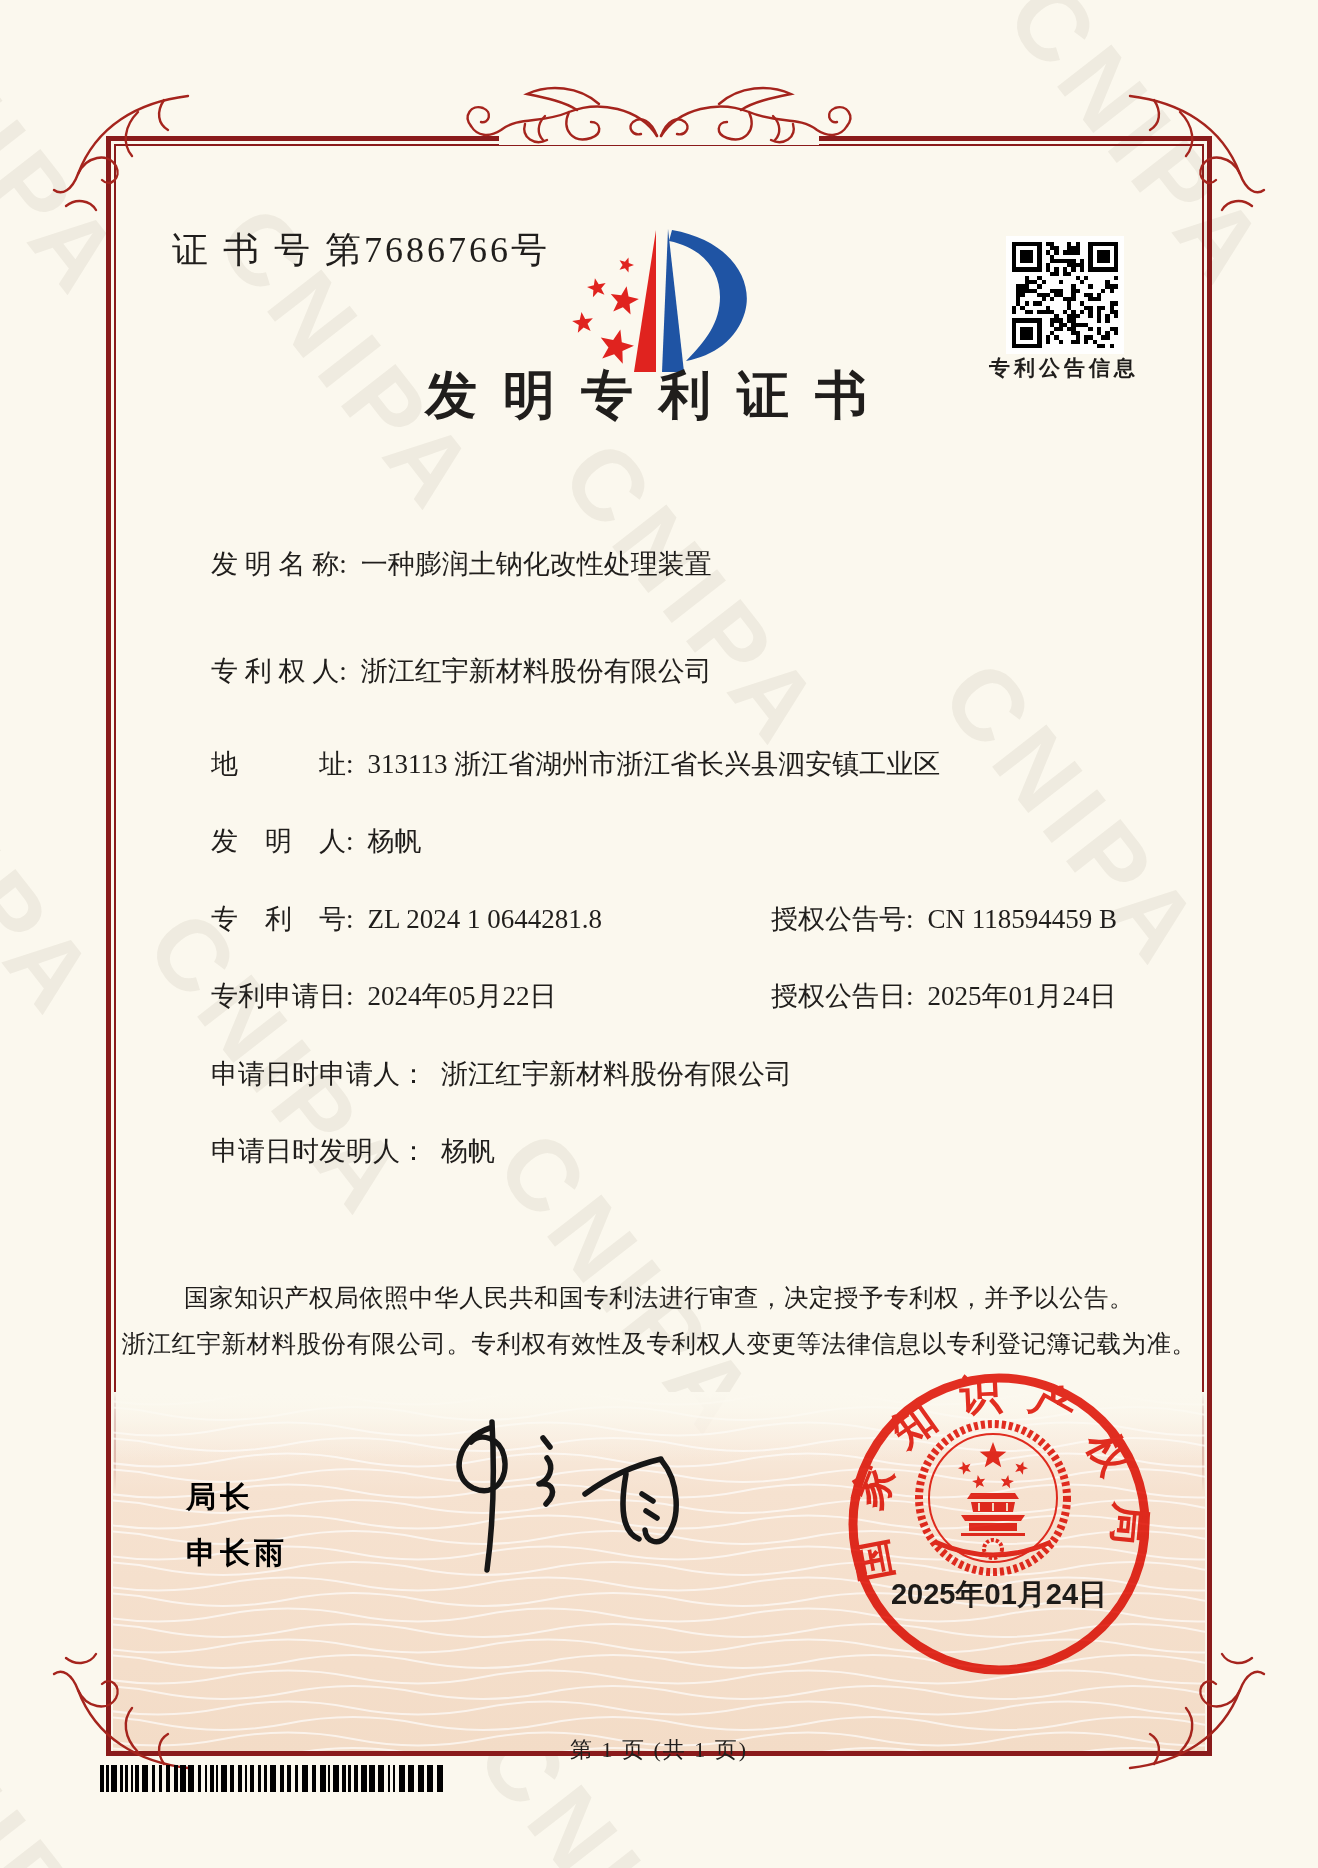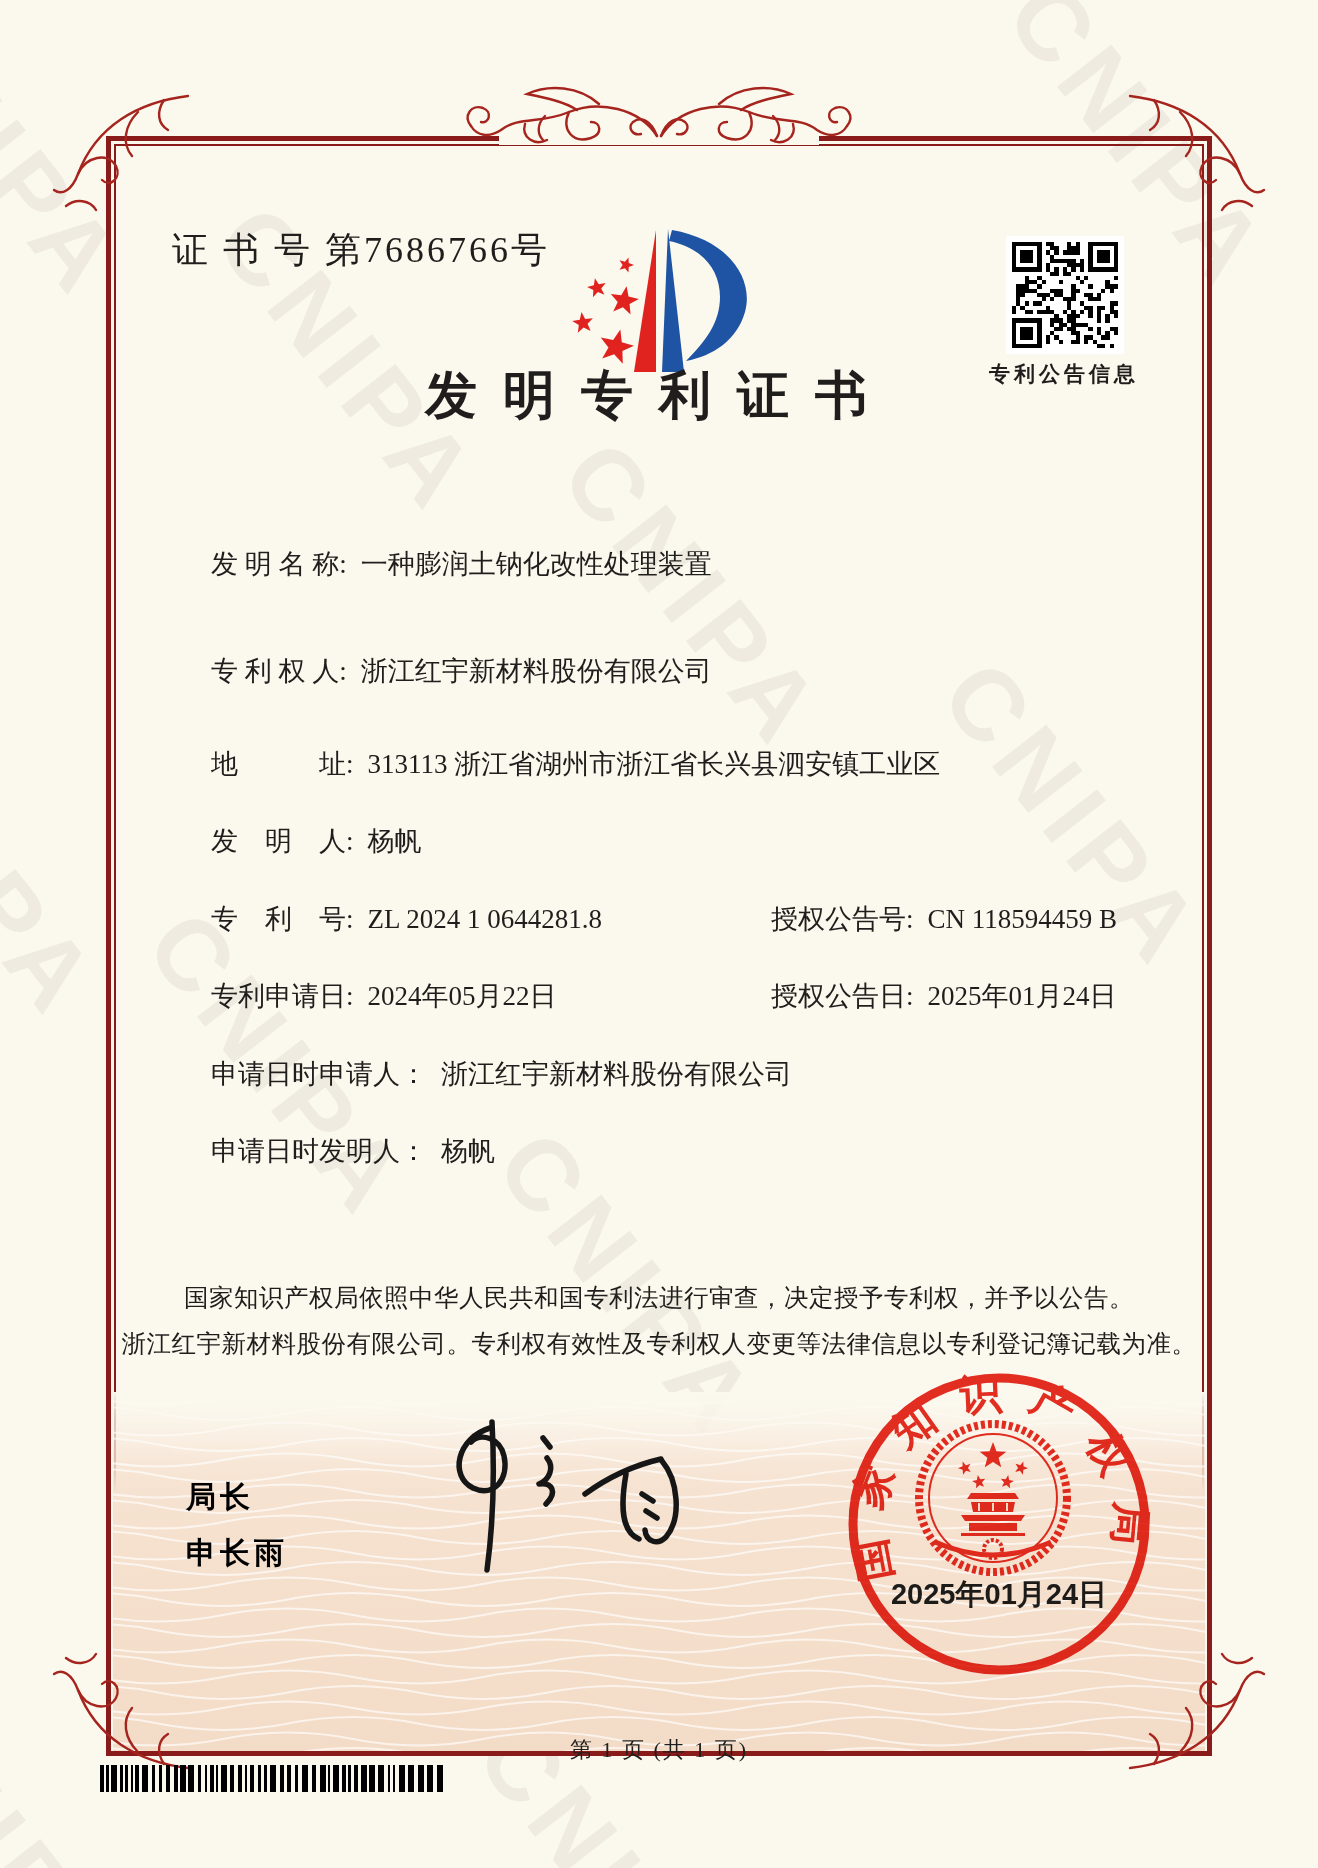--- a/index.html
+++ b/index.html
@@ -13,21 +13,21 @@
   
   .frame-outer{position:absolute;left:106px;top:136px;width:1096px;height:1610px;
       border:5px solid #8a1b1b;}
   .frame-inner{position:absolute;left:3px;top:3px;right:3px;bottom:3px;border:2px solid #8a1b1b;}
   
   .cert-no{position:absolute;left:172px;top:226px;font-size:36px;letter-spacing:3px;}
   .title{position:absolute;left:659px;top:361px;transform:translateX(-50%);
       font-size:52px;font-weight:bold;letter-spacing:26px;margin-right:-26px;white-space:nowrap;}
   .qr-wrap{position:absolute;left:1006px;top:236px;width:118px;height:118px;background:#fff;}
   .qr-label{position:absolute;left:1064px;top:354px;transform:translateX(-50%);
-      font-size:21px;font-weight:bold;letter-spacing:4px;white-space:nowrap;margin-top:6px;}
+      font-size:21px;font-weight:bold;letter-spacing:4px;white-space:nowrap;}
   
   .row{position:absolute;left:180px;font-size:27px;white-space:nowrap;margin-left:31px;}
   .row .flabel{display:inline-block;}
   .row .fvalue{margin-left:14px;}
   .row2{left:740px;}
   
   .stline{position:absolute;left:659px;transform:translateX(-50%);font-size:24.5px;
       white-space:nowrap;letter-spacing:0.5px;}
   
   .band{position:absolute;left:113px;top:1392px;width:1092px;height:359px;

